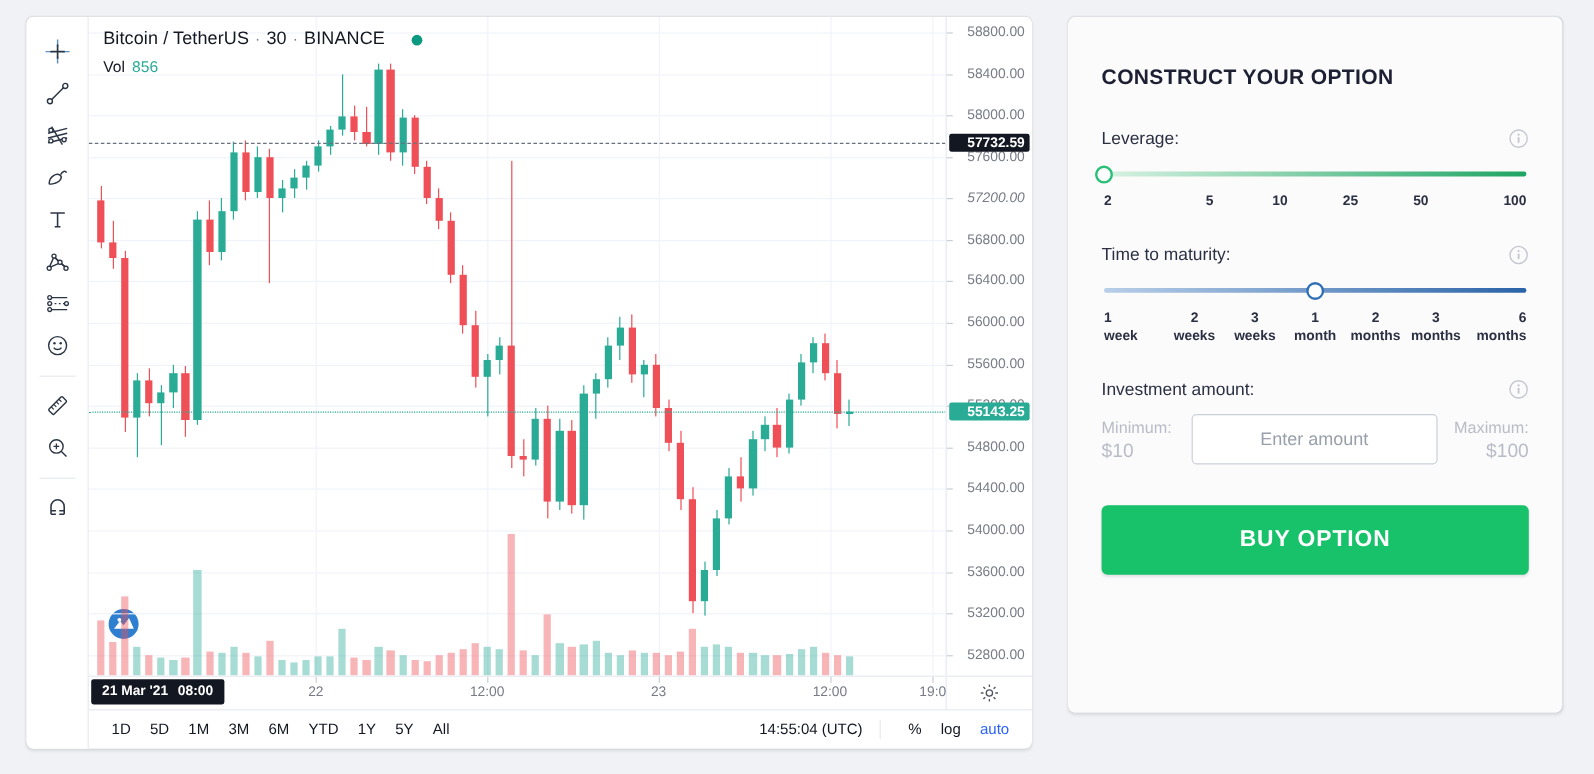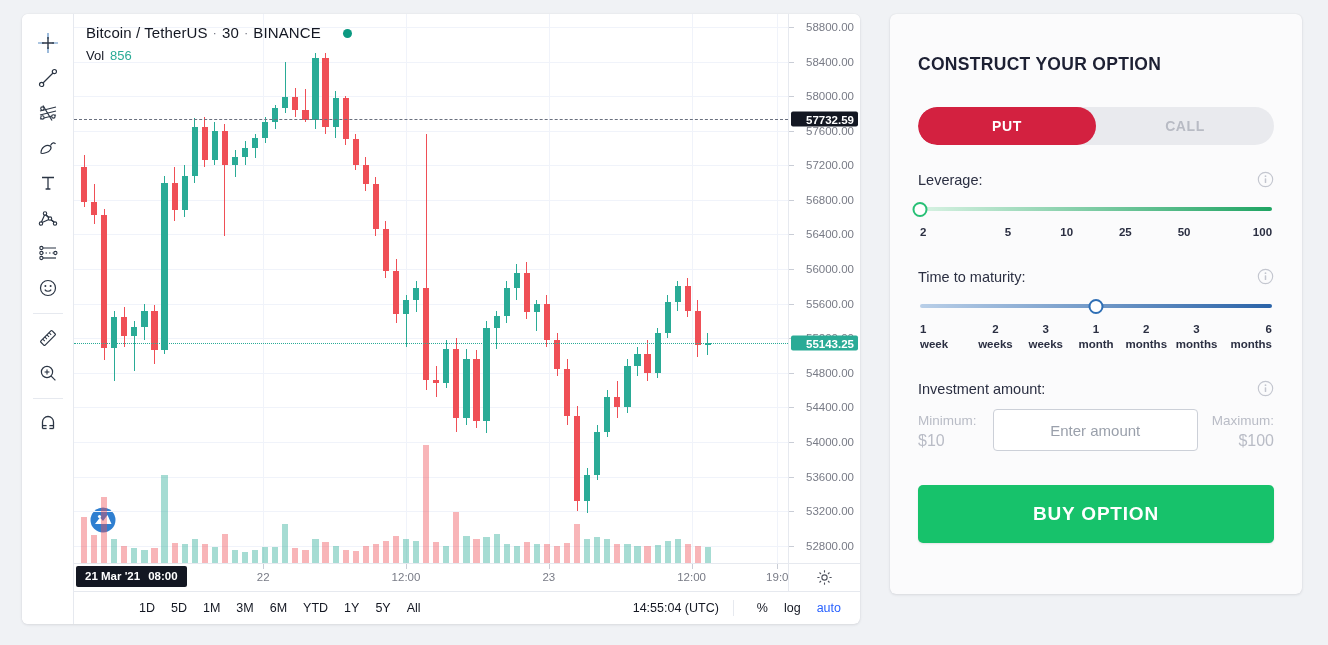--- a/index.html
+++ b/index.html
@@ -620,21 +620,21 @@
           </div>
         <div class="price-axis" id="priceAxis">
             <div class="price-lbl" style="top: 12.9685px;">58800.00</div>
             <div class="price-tick" style="top: 12.9685px;"></div>
             <div class="price-lbl" style="top: 47.5512px;">58400.00</div>
             <div class="price-tick" style="top: 47.5512px;"></div>
             <div class="price-lbl" style="top: 82.1339px;">58000.00</div>
             <div class="price-tick" style="top: 82.1339px;"></div>
             <div class="price-lbl" style="top: 116.717px;">57600.00</div>
             <div class="price-tick" style="top: 116.717px;"></div>
-            <div class="price-lbl" style="top: 151.299px;">57200.00</div>
+            <div class="price-lbl" style="top: 151.299px; font-style: italic;">57200.00</div>
             <div class="price-tick" style="top: 151.299px;"></div>
             <div class="price-lbl" style="top: 185.882px;">56800.00</div>
             <div class="price-tick" style="top: 185.882px;"></div>
             <div class="price-lbl" style="top: 220.465px;">56400.00</div>
             <div class="price-tick" style="top: 220.465px;"></div>
             <div class="price-lbl" style="top: 255.047px;">56000.00</div>
             <div class="price-tick" style="top: 255.047px;"></div>
             <div class="price-lbl" style="top: 289.63px;">55600.00</div>
             <div class="price-tick" style="top: 289.63px;"></div>
             <div class="price-lbl" style="top: 324.213px;">55200.00</div>
@@ -683,21 +683,21 @@
               <line x1="4.1" y1="4.1" x2="5.9" y2="5.9"></line>
               <line x1="14.1" y1="14.1" x2="15.9" y2="15.9"></line>
               <line x1="15.9" y1="4.1" x2="14.1" y2="5.9"></line>
               <line x1="5.9" y1="14.1" x2="4.1" y2="15.9"></line>
             </g>
           </svg>
         </div>
       </div>
 
       <div class="chart-foot">
-        <div id="tfButtons" style="display:flex;align-items:center;margin-left:46px;">
+        <div id="tfButtons" style="display:flex;align-items:center;">
             <div class="tf-btn">1D</div>
             <div class="tf-btn">5D</div>
             <div class="tf-btn">1M</div>
             <div class="tf-btn">3M</div>
             <div class="tf-btn">6M</div>
             <div class="tf-btn">YTD</div>
             <div class="tf-btn">1Y</div>
             <div class="tf-btn">5Y</div>
             <div class="tf-btn">All</div>
           </div>
@@ -713,24 +713,20 @@
       </div>
 
     </div>
   </div>
 
   <div class="option-card">
     <h1 class="panel-title">CONSTRUCT YOUR OPTION</h1>
 
     
     <div>
-      <div class="toggle">
-        <div class="toggle-opt sel-put">PUT</div>
-        <div class="toggle-opt">CALL</div>
-      </div>
     </div>
 
     
     <div class="mt28">
       <div class="field-head">
         <span class="field-label">Leverage:</span>
         <span class="info-icon">
           <svg width="17" height="17" viewBox="0 0 18 18">
               <circle cx="9" cy="9" r="7.6" fill="none" stroke="#c3c6cf" stroke-width="1.2"></circle>
               <circle cx="9" cy="5.5" r="0.95" fill="#c3c6cf"></circle>

